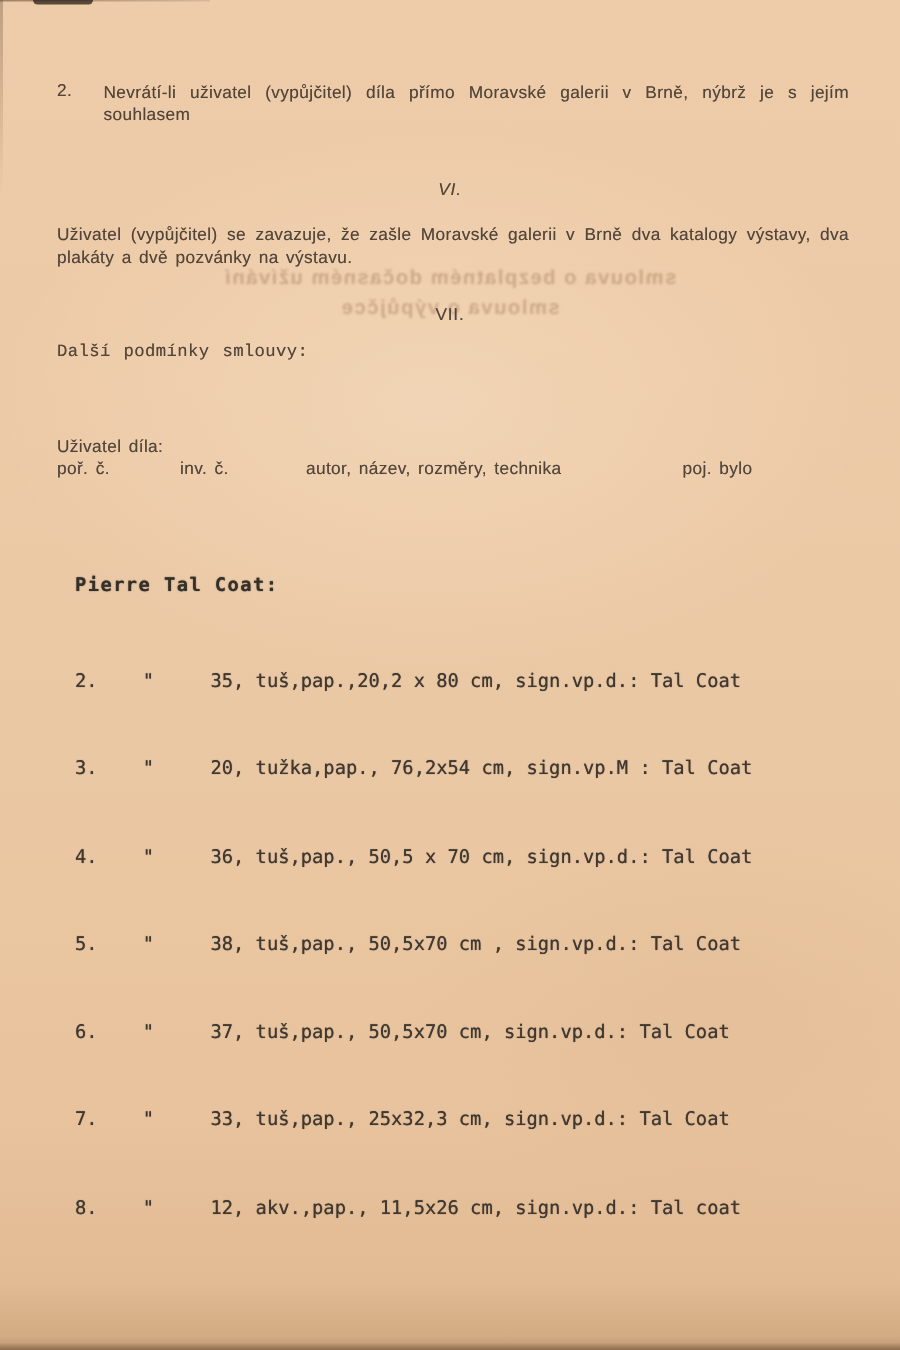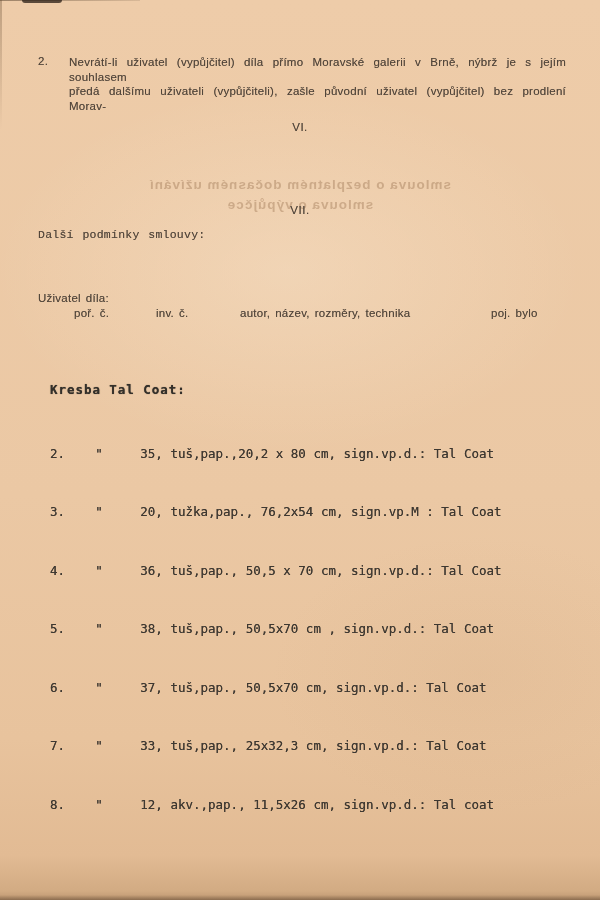--- a/index.html
+++ b/index.html
@@ -50,33 +50,33 @@
     position: absolute; left: 57px; top: 55px; width: 509px;
     line-height: 14.7px;
   }
   .clause2-text .jline { text-align: justify; text-align-last: justify; margin-left: 12px; }
   .clause2-text .lline { text-align: left; }
 
   .heading-center {
     position: absolute; left: 0; width: 600px; text-align: center;
     letter-spacing: 0.5px;
   }
-  .h-vi  { top: 121px; }
+  .h-vi  { top: 121px; font-style: italic; }
   .h-vii { top: 204px; }
 
   .vi-text {
     position: absolute; left: 38px; top: 150px; width: 528px;
     line-height: 15.2px;
   }
   .vi-text .jline { text-align: justify; text-align-last: justify; }
 
   .other-conditions { position: absolute; left: 38px; top: 228px; font-family: Liberation Mono, monospace; }
 
   .works-title { position: absolute; left: 38px; top: 292px; }
-  .col-head { position: absolute; top: 307px; margin-left: 36px; }
+  .col-head { position: absolute; top: 307px; }
   .col-1 { left: 38px; }
   .col-2 { left: 120px; }
   .col-3 { left: 204px; }
   .col-4 { left: 455px; }
 
   
   .typed {
     position: absolute; left: 50px; top: 341px; width: 520px;
     font-family: "DejaVu Sans Mono", monospace;
     font-size: 12.5px;
@@ -117,36 +117,39 @@
   <div class="edge-notch"></div>
   <div class="edge-left"></div>
   <div class="edge-bottom"></div>
 
   <div class="bleed bleed-1">smlouva o bezplatném dočasném užívání</div>
   <div class="bleed bleed-2">smlouva o výpůjčce</div>
 
   <div class="printed clause2-num">2.</div>
   <div class="printed clause2-text">
     <div class="jline">Nevrátí-li uživatel (vypůjčitel) díla přímo Moravské galerii v Brně, nýbrž je s jejím souhlasem</div>
-    <div class="jline">předá dalšímu uživateli (vypůjčiteli), zašle původní uživatel (vypůjčitel) bez prodlení Morav-</div>
   </div>
 
   <div class="printed heading-center h-vi">VI.</div>
+  <div class="printed vi-text">
+    <div class="jline">Uživatel (vypůjčitel) se zavazuje, že zašle Moravské galerii v Brně dva katalogy výstavy, dva</div>
+    <div class="lline">plakáty a dvě pozvánky na výstavu.</div>
+  </div>
 
   <div class="printed heading-center h-vii">VII.</div>
   <div class="printed other-conditions">Další podmínky smlouvy:</div>
 
   <div class="printed works-title">Uživatel díla:</div>
   <div class="printed col-head col-1">poř. č.</div>
   <div class="printed col-head col-2">inv. č.</div>
   <div class="printed col-head col-3">autor, název, rozměry, technika</div>
   <div class="printed col-head col-4">poj. bylo</div>
 
   <div class="typed">
-    <div class="artist">Kresba Tal Coat:</div>
+    <div class="artist">Pierre Tal Coat:</div>
     <div class="row">2.    "     35, tuš,pap.,20,2 x 80 cm, sign.vp.d.: Tal Coat</div>
     <div class="row">3.    "     20, tužka,pap., 76,2x54 cm, sign.vp.M : Tal Coat</div>
     <div class="row">4.    "     36, tuš,pap., 50,5 x 70 cm, sign.vp.d.: Tal Coat</div>
     <div class="row">5.    "     38, tuš,pap., 50,5x70 cm , sign.vp.d.: Tal Coat</div>
     <div class="row">6.    "     37, tuš,pap., 50,5x70 cm, sign.vp.d.: Tal Coat</div>
     <div class="row">7.    "     33, tuš,pap., 25x32,3 cm, sign.vp.d.: Tal Coat</div>
     <div class="row">8.    "     12, akv.,pap., 11,5x26 cm, sign.vp.d.: Tal coat</div>
     
     
     

